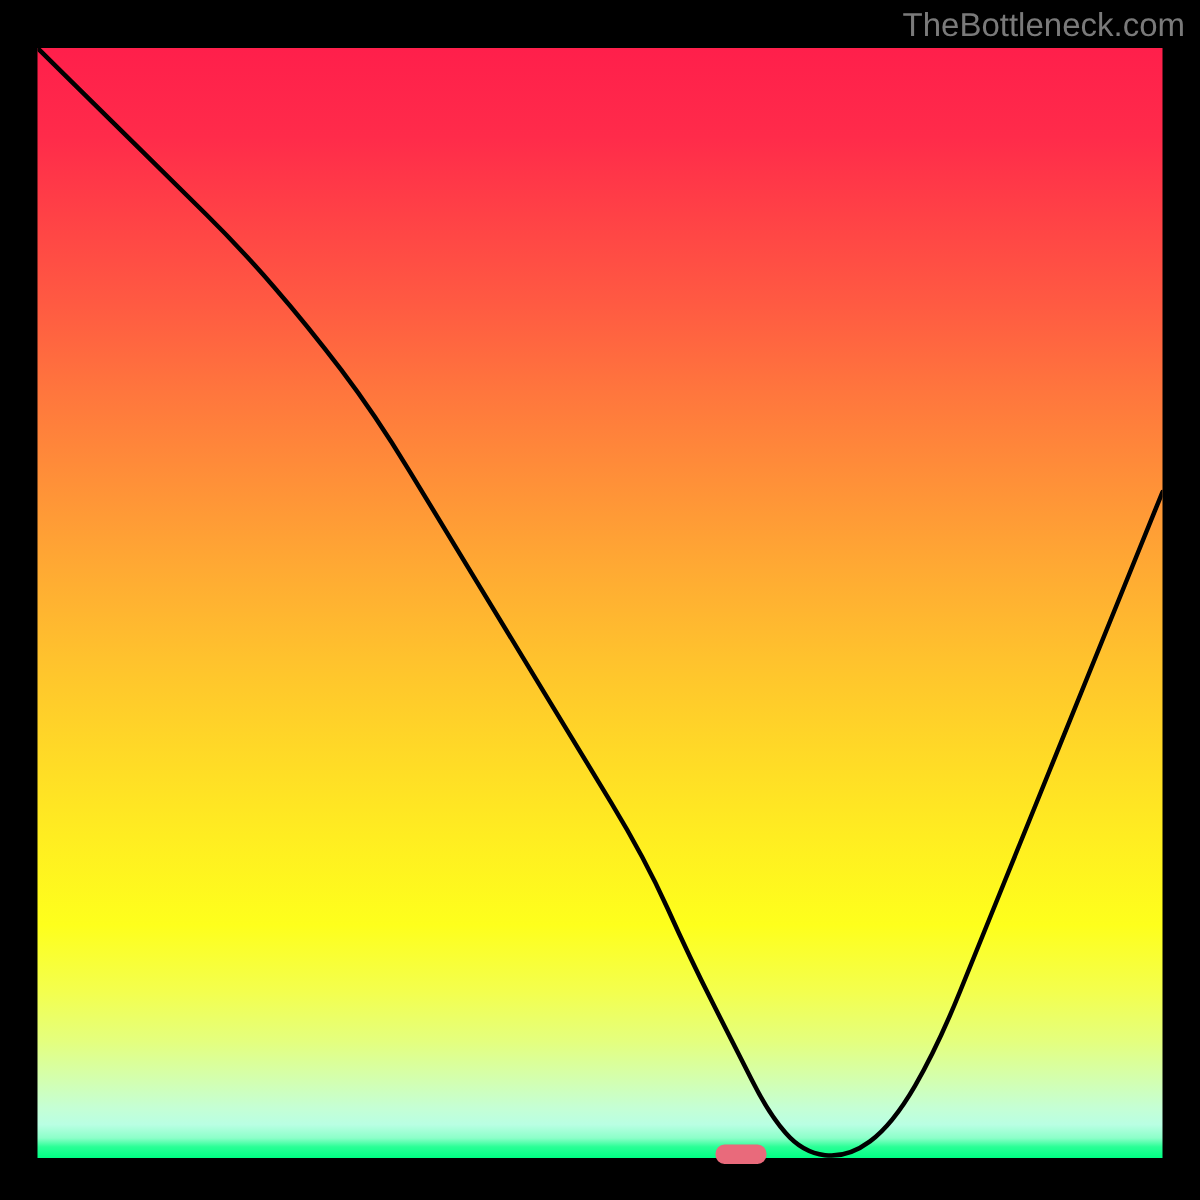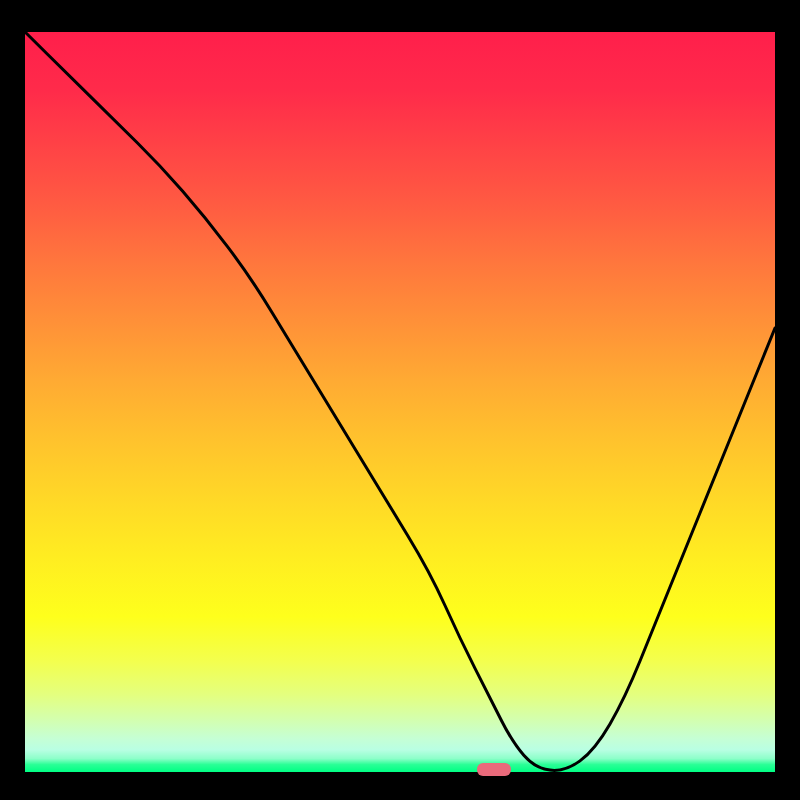--- a/index.html
+++ b/index.html
@@ -64,19 +64,20 @@
     width: 34px;
     height: 13px;
     background: #e96a7b;
     border-radius: 6px;
   }
 </style>
 </head>
 <body>
 
 <div class="container">
+  <div class="watermark">TheBottleneck.com</div>
   <div class="plot-area">
     <svg class="curve" viewBox="0 0 750 740" preserveAspectRatio="none">
       <path id="curve-path" d="M 0.0 0.0 Q 0.0 0.0 22.5 22.2 Q 45.0 44.4 67.5 66.6 Q 90.0 88.8 112.5 111.0 Q 135.0 133.2 157.5 159.1 Q 180.0 185.0 202.5 214.6 Q 225.0 244.2 247.5 281.2 Q 270.0 318.2 292.5 355.2 Q 315.0 392.2 337.5 429.2 Q 360.0 466.2 382.5 503.2 Q 405.0 540.2 420.0 573.5 Q 435.0 606.8 450.0 636.4 Q 465.0 666.0 476.3 688.2 Q 487.5 710.4 498.8 723.3 Q 510.0 736.3 525.0 738.1 Q 540.0 740.0 555.0 728.9 Q 570.0 717.8 585.0 691.9 Q 600.0 666.0 615.0 629.0 Q 630.0 592.0 645.0 555.0 Q 660.0 518.0 675.0 481.0 Q 690.0 444.0 705.0 407.0 Q 720.0 370.0 735.0 333.0 T 750.0 296.0" stroke="#000" stroke-width="3" fill="none" stroke-linecap="round" stroke-linejoin="round"></path>
     </svg>
     <div class="marker" id="marker" style="left: 451.75px; top: 731px;"></div>
   </div>
 </div>
 
 </body></html>

